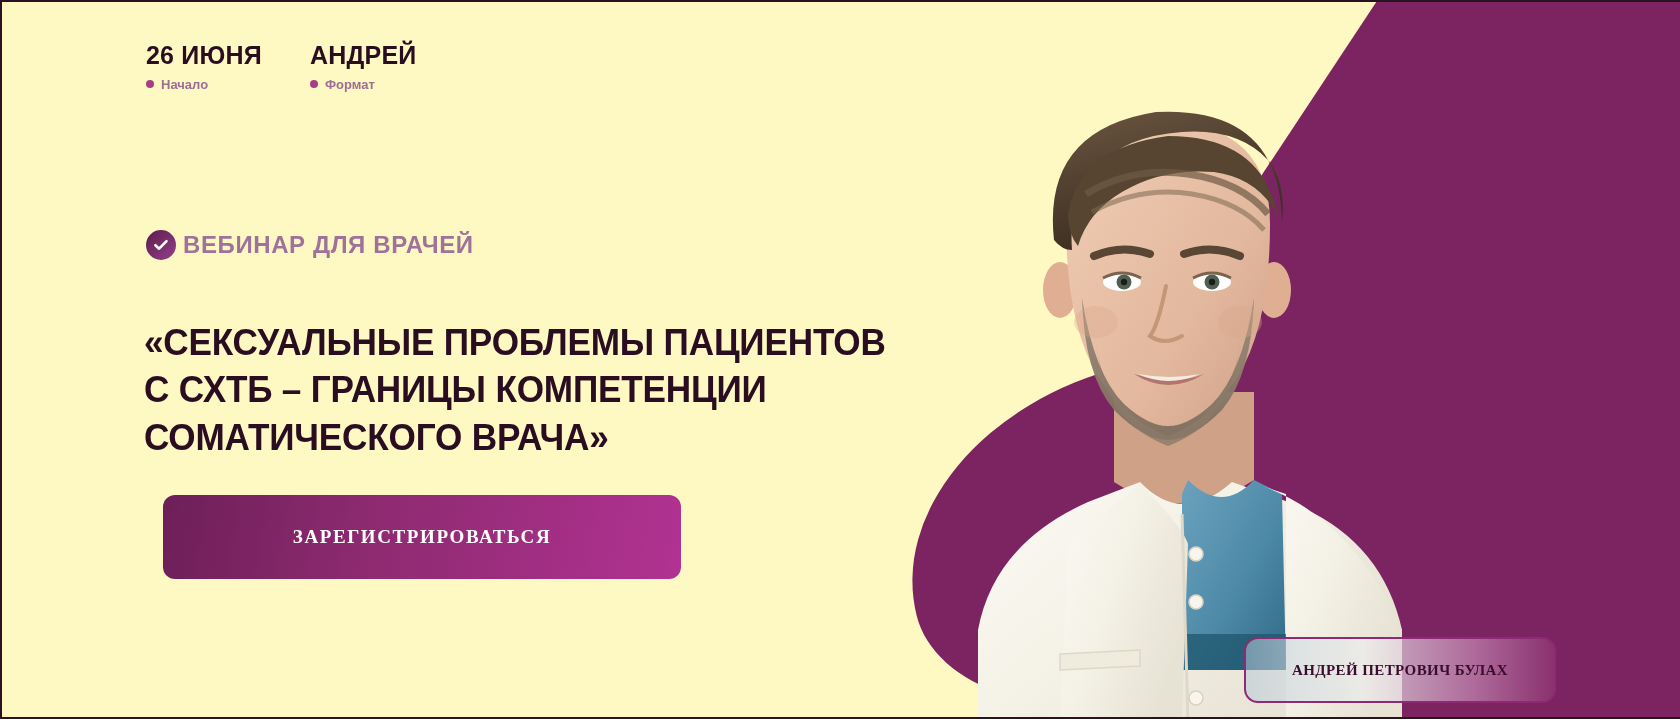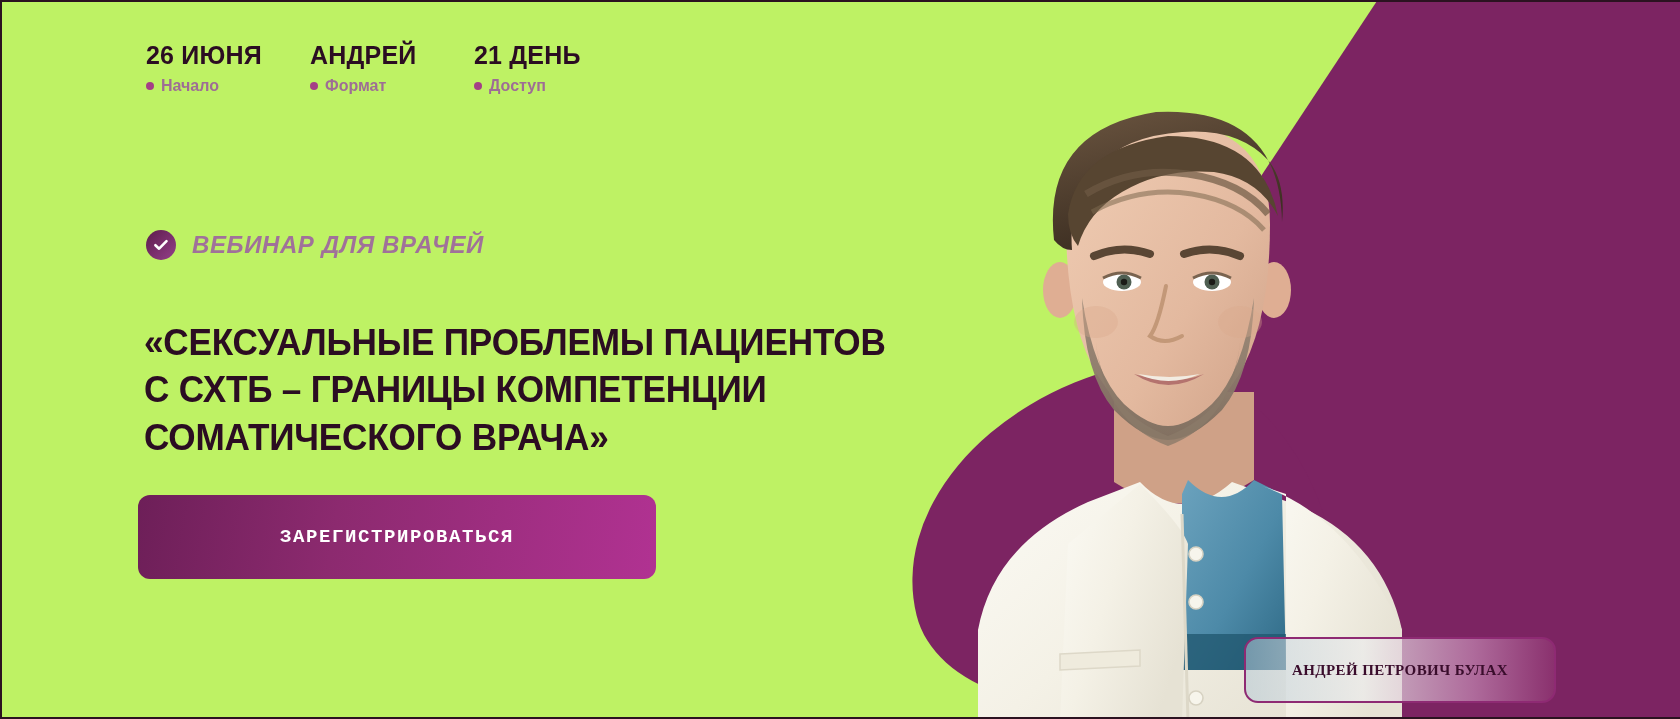--- a/index.html
+++ b/index.html
@@ -10,21 +10,21 @@
   }
   body {
     font-family: "Liberation Sans", "DejaVu Sans", sans-serif;
   }
 
   .hero {
     position: relative;
     width: 1680px;
     height: 719px;
     overflow: hidden;
-    background: #bef264;
+    background: #fef9c3;
     box-sizing: border-box;
     border-top: 2px solid #2b1220;
     border-left: 2px solid #2b1220;
     border-bottom: 2px solid #2b1220;
   }
 
   
   .purple-corner {
     position: absolute;
     top: -2px;
@@ -84,36 +84,35 @@
     margin-top: 7px;
   }
   .meta-dot {
     width: 8px;
     height: 8px;
     border-radius: 50%;
     background: #a43f86;
     flex: 0 0 auto;
   }
   .meta-label {
-    font-size: 16px;
+    font-size: 13px;
     font-weight: bold;
     color: #9e6d95;
     white-space: nowrap;
   }
 
   
   .eyebrow {
     position: absolute;
     left: 144px;
     top: 228px;
     display: flex;
     align-items: center;
-    gap: 16px;
+    gap: 7px;
     z-index: 4;
-    font-style: italic;
   }
   .check-badge {
     width: 30px;
     height: 30px;
     border-radius: 50%;
     background: linear-gradient(135deg, #5d1c4c 0%, #94408a 100%);
     display: flex;
     align-items: center;
     justify-content: center;
     flex: 0 0 auto;
@@ -140,29 +139,29 @@
     letter-spacing: -0.2px;
     color: #2b0d22;
     transform: scaleX(0.95);
     transform-origin: left top;
   }
   .headline-line { display: block; white-space: nowrap; }
 
   
   .cta-button {
     position: absolute;
-    left: 136px;
+    left: 161px;
     top: 493px;
     width: 518px;
     height: 84px;
     border: none;
     border-radius: 12px;
     background: linear-gradient(100deg, #6d1f58 0%, #8c2a6f 38%, #b13292 100%);
     color: #ffffff;
-    font-family: Liberation Mono, monospace;
+    font-family: Liberation Serif, serif;
     font-size: 19px;
     font-weight: bold;
     letter-spacing: 1.6px;
     cursor: pointer;
     z-index: 4;
   }
 
   
   .name-plate {
     position: absolute;
@@ -297,27 +296,20 @@
         <span class="meta-label">Начало</span>
       </div>
     </div>
     <div class="meta-item">
       <div class="meta-value">АНДРЕЙ</div>
       <div class="meta-label-row">
         <span class="meta-dot"></span>
         <span class="meta-label">Формат</span>
       </div>
     </div>
-    <div class="meta-item">
-      <div class="meta-value">21 ДЕНЬ</div>
-      <div class="meta-label-row">
-        <span class="meta-dot"></span>
-        <span class="meta-label">Доступ</span>
-      </div>
-    </div>
   </div>
 
   <div class="eyebrow">
     <span class="check-badge">
       <svg width="18" height="18" viewBox="0 0 18 18" xmlns="http://www.w3.org/2000/svg">
         <path d="M3.4 9.2 L7.1 12.7 L14.5 5.1" stroke="#ffffff" stroke-width="2.6" fill="none" stroke-linecap="round" stroke-linejoin="round"></path>
       </svg>
     </span>
     <span class="eyebrow-text">ВЕБИНАР ДЛЯ ВРАЧЕЙ</span>
   </div>

